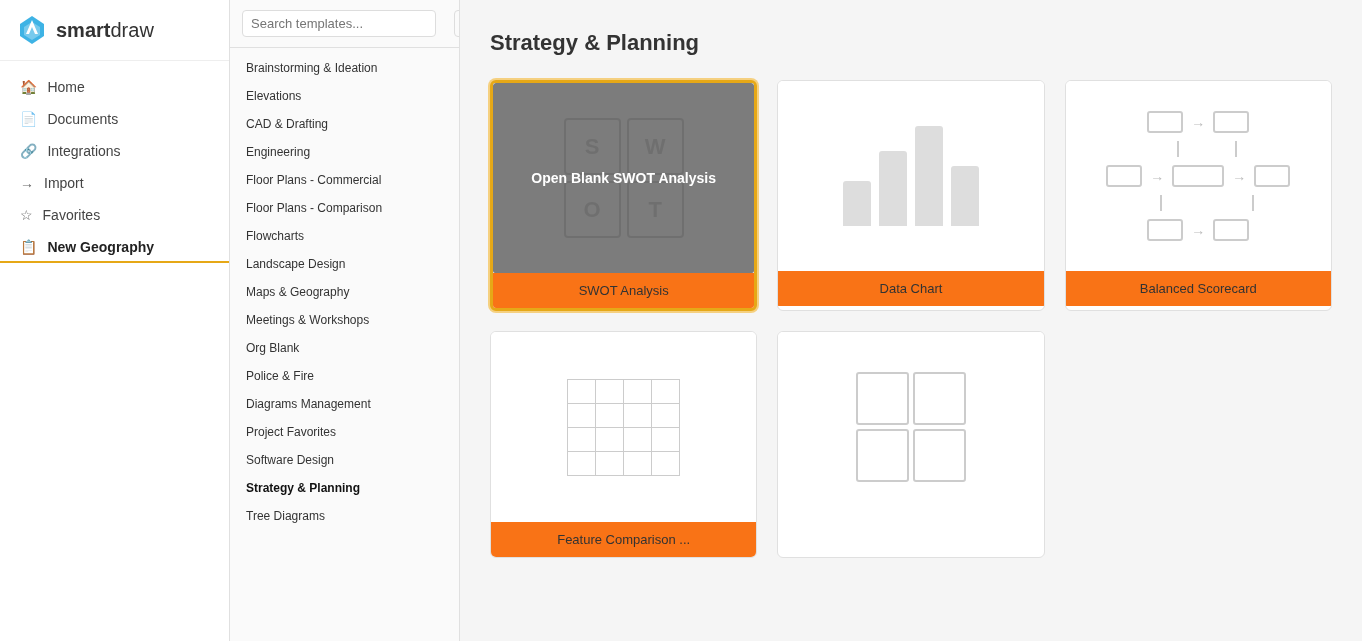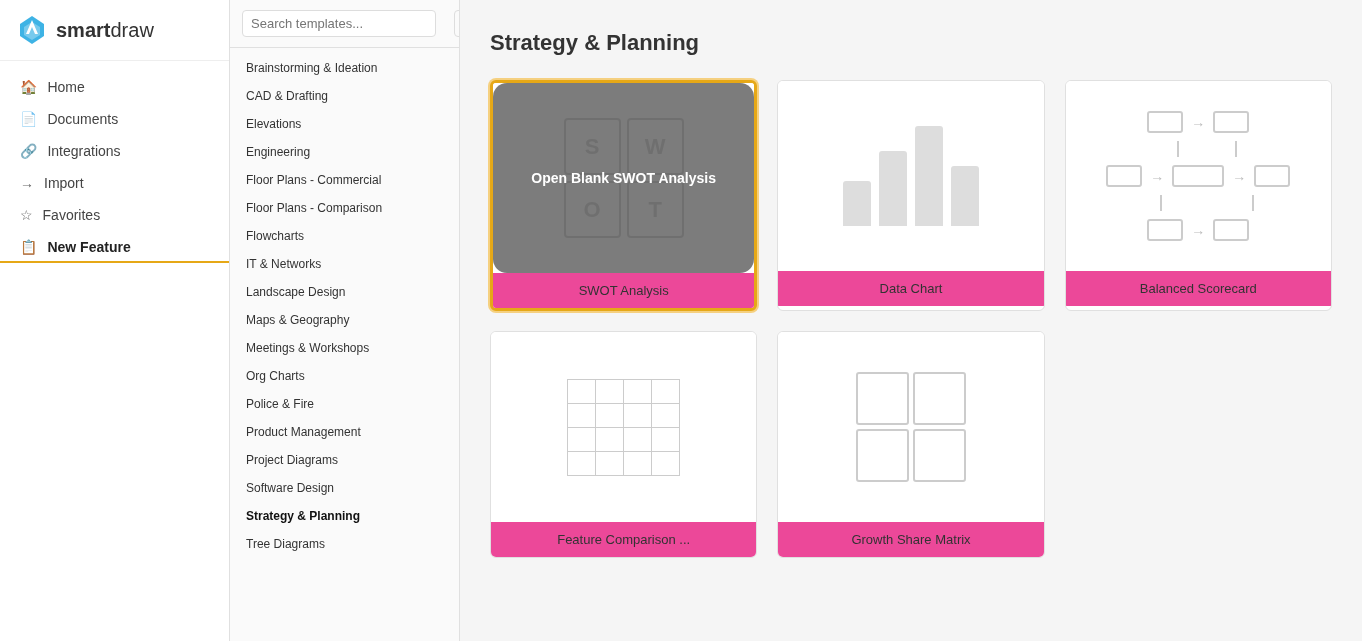--- a/index.html
+++ b/index.html
@@ -121,40 +121,40 @@
     }
     .card-preview {
       height: 190px;
       display: flex;
       align-items: center;
       justify-content: center;
       background: #fff;
       position: relative;
     }
     .card-label {
-      background: #ec4899;
+      background: #f97316;
       text-align: center;
       padding: 10px 8px;
       font-size: 13px;
       color: #333;
       font-weight: 500;
     }
     .overlay {
       position: absolute;
       top: 0; left: 0; right: 0; bottom: 0;
       background: rgba(80,80,80,0.75);
       display: flex;
       align-items: center;
       justify-content: center;
       color: #fff;
       font-size: 14px;
       font-weight: 600;
       text-align: center;
       padding: 14px;
-      border-radius: 14px;
+      border-radius: 2px;
     }
 
     
     .swot-grid {
       display: grid;
       grid-template-columns: 1fr 1fr;
       grid-template-rows: 1fr 1fr;
       gap: 6px;
       width: 120px;
       height: 120px;
@@ -271,46 +271,45 @@
     <div class="nav-item">
       <span class="nav-icon">→</span>
       <span>Import</span>
     </div>
     <div class="nav-item">
       <span class="nav-icon">☆</span>
       <span>Favorites</span>
     </div>
     <div class="nav-item active">
       <span class="nav-icon">📋</span>
-      <span>New Feature</span>
+      <span>New Geography</span>
     </div>
   </nav>
 </div>
 
 <div class="mid-panel">
   <div class="search-area">
     <input class="search-input" type="text" placeholder="Search templates..." style="">
     <button class="search-btn">🔍</button>
   </div>
   <div class="category-list">
     <div class="category-item">Brainstorming &amp; Ideation</div>
+    <div class="category-item">Elevations</div>
     <div class="category-item">CAD &amp; Drafting</div>
-    <div class="category-item">Elevations</div>
     <div class="category-item">Engineering</div>
     <div class="category-item">Floor Plans - Commercial</div>
     <div class="category-item">Floor Plans - Comparison</div>
     <div class="category-item">Flowcharts</div>
-    <div class="category-item">IT &amp; Networks</div>
     <div class="category-item">Landscape Design</div>
     <div class="category-item">Maps &amp; Geography</div>
     <div class="category-item">Meetings &amp; Workshops</div>
-    <div class="category-item">Org Charts</div>
+    <div class="category-item">Org Blank</div>
     <div class="category-item">Police &amp; Fire</div>
-    <div class="category-item">Product Management</div>
-    <div class="category-item">Project Diagrams</div>
+    <div class="category-item">Diagrams Management</div>
+    <div class="category-item">Project Favorites</div>
     <div class="category-item">Software Design</div>
     <div class="category-item active">Strategy &amp; Planning</div>
     <div class="category-item">Tree Diagrams</div>
   </div>
 </div>
 
 <div class="main-content">
   <h1 class="page-title">Strategy &amp; Planning</h1>
 
   <div class="template-grid">
@@ -410,17 +409,16 @@
 
     <div class="template-card">
       <div class="card-preview">
         <div class="gs-matrix">
           <div class="gs-cell"></div>
           <div class="gs-cell"></div>
           <div class="gs-cell"></div>
           <div class="gs-cell"></div>
         </div>
       </div>
-      <div class="card-label">Growth Share Matrix</div>
     </div>
 
   </div>
 </div>
 
 </body></html>

